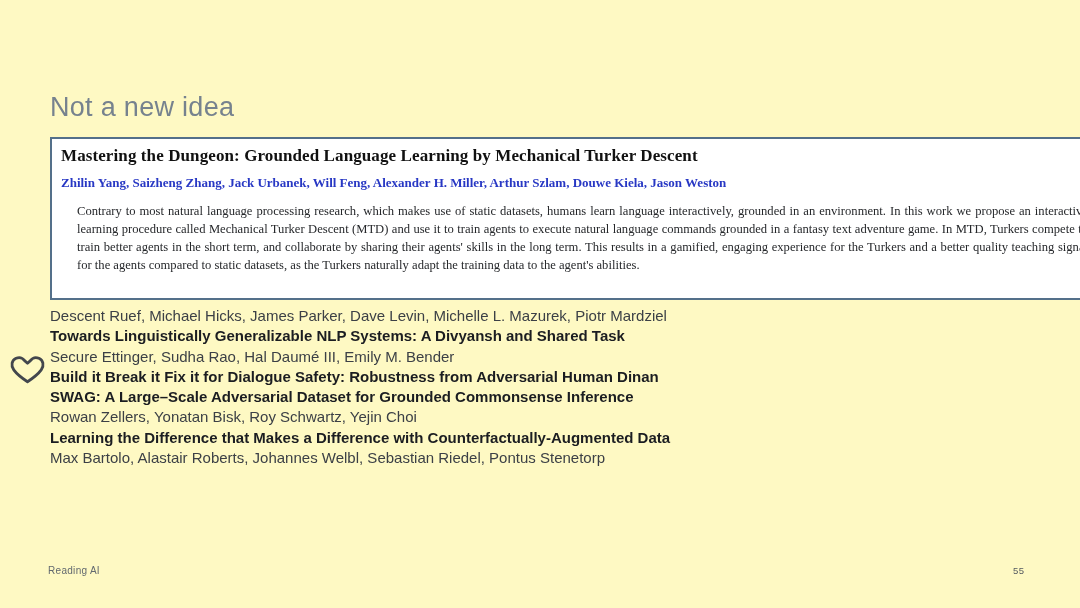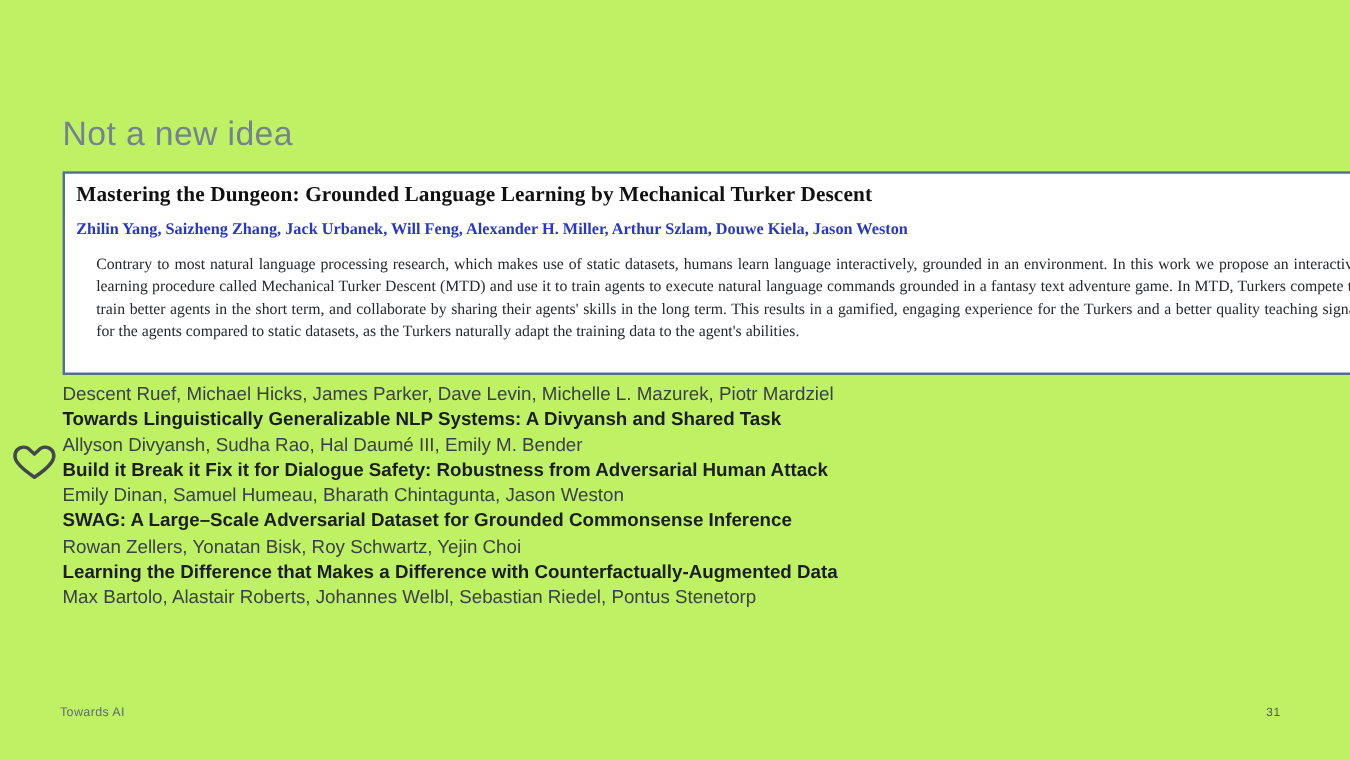--- a/index.html
+++ b/index.html
@@ -1,19 +1,19 @@
 <!DOCTYPE html>
 <html><head>
 <meta charset="utf-8">
 <style>
   html,body{margin:0;padding:0;background:#ffffff;}
   .slide{
     position:relative;
     width:1080px;height:608px;
-    background:#bef264;
+    background:#fef9c3;
     overflow:hidden;
     font-family:"Liberation Sans",sans-serif;
   }
   .page-title{
     position:absolute;left:50px;top:92px;
     font-size:27px;font-weight:400;color:#76828e;
     letter-spacing:.3px;
   }
   
   .arxiv-box{
@@ -73,33 +73,32 @@
       <path d="M12 20.6s-6.4-4.2-8.9-7.7C1 10 1.8 6.6 4.6 5.4c2-.9 4.2-.2 5.5 1.5L12 8.6l1.9-1.7c1.3-1.7 3.5-2.4 5.5-1.5 2.8 1.2 3.6 4.6 1.5 7.5-2.5 3.5-8.9 7.7-8.9 7.7z" fill="none" stroke="#43474d" stroke-width="1.8" stroke-linejoin="round"></path>
     </svg>
   </span>
 
   <div class="papers-list">
       <div class="paper-item">
         <div class="paper-item-authors">Descent Ruef, Michael Hicks, James Parker, Dave Levin, Michelle L. Mazurek, Piotr Mardziel</div>
       </div>
       <div class="paper-item">
         <div class="paper-item-title">Towards Linguistically Generalizable NLP Systems: A Divyansh and Shared Task</div>
-        <div class="paper-item-authors">Allyson Divyansh, Sudha Rao, Hal Daumé III, Emily M. Bender</div>
+        <div class="paper-item-authors">Secure Ettinger, Sudha Rao, Hal Daumé III, Emily M. Bender</div>
       </div>
       <div class="paper-item">
-        <div class="paper-item-title">Build it Break it Fix it for Dialogue Safety: Robustness from Adversarial Human Attack</div>
-        <div class="paper-item-authors">Emily Dinan, Samuel Humeau, Bharath Chintagunta, Jason Weston</div>
+        <div class="paper-item-title">Build it Break it Fix it for Dialogue Safety: Robustness from Adversarial Human Dinan</div>
       </div>
       <div class="paper-item">
         <div class="paper-item-title">SWAG: A Large–Scale Adversarial Dataset for Grounded Commonsense Inference</div>
         <div class="paper-item-authors">Rowan Zellers, Yonatan Bisk, Roy Schwartz, Yejin Choi</div>
       </div>
       <div class="paper-item">
         <div class="paper-item-title">Learning the Difference that Makes a Difference with Counterfactually-Augmented Data</div>
       </div>
       <div class="paper-item">
         <div class="paper-item-authors">Max Bartolo, Alastair Roberts, Johannes Welbl, Sebastian Riedel, Pontus Stenetorp</div>
       </div>
     </div>
 
-  <div class="footer-brand">Towards AI</div>
-  <div class="footer-page">31</div>
+  <div class="footer-brand">Reading AI</div>
+  <div class="footer-page">55</div>
 </div>
 
 </body></html>

